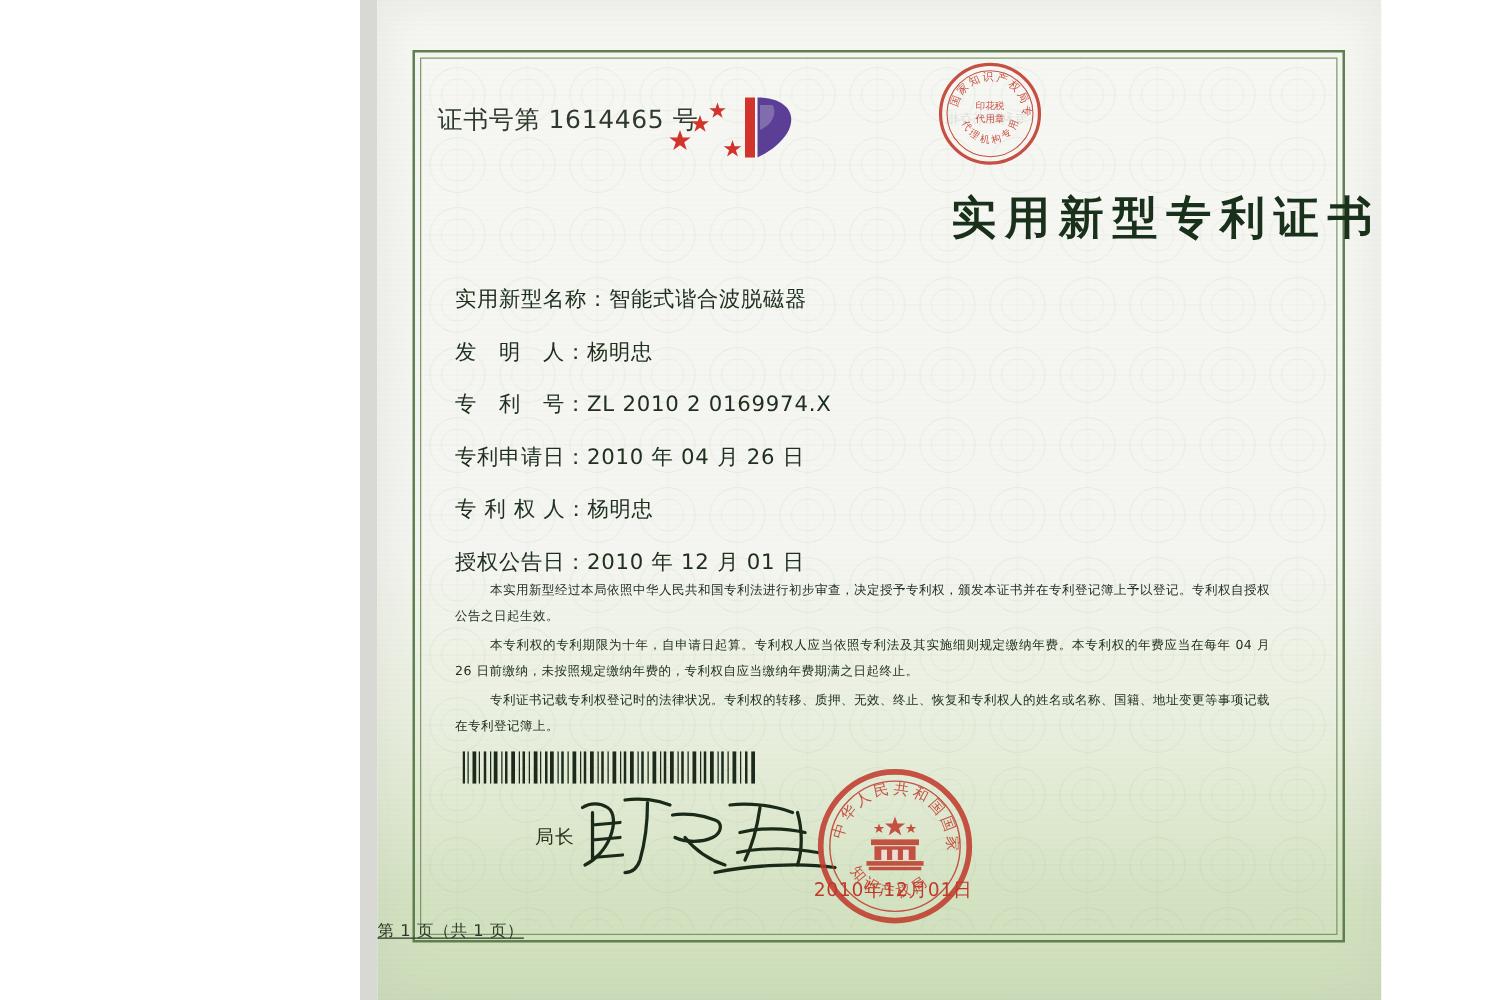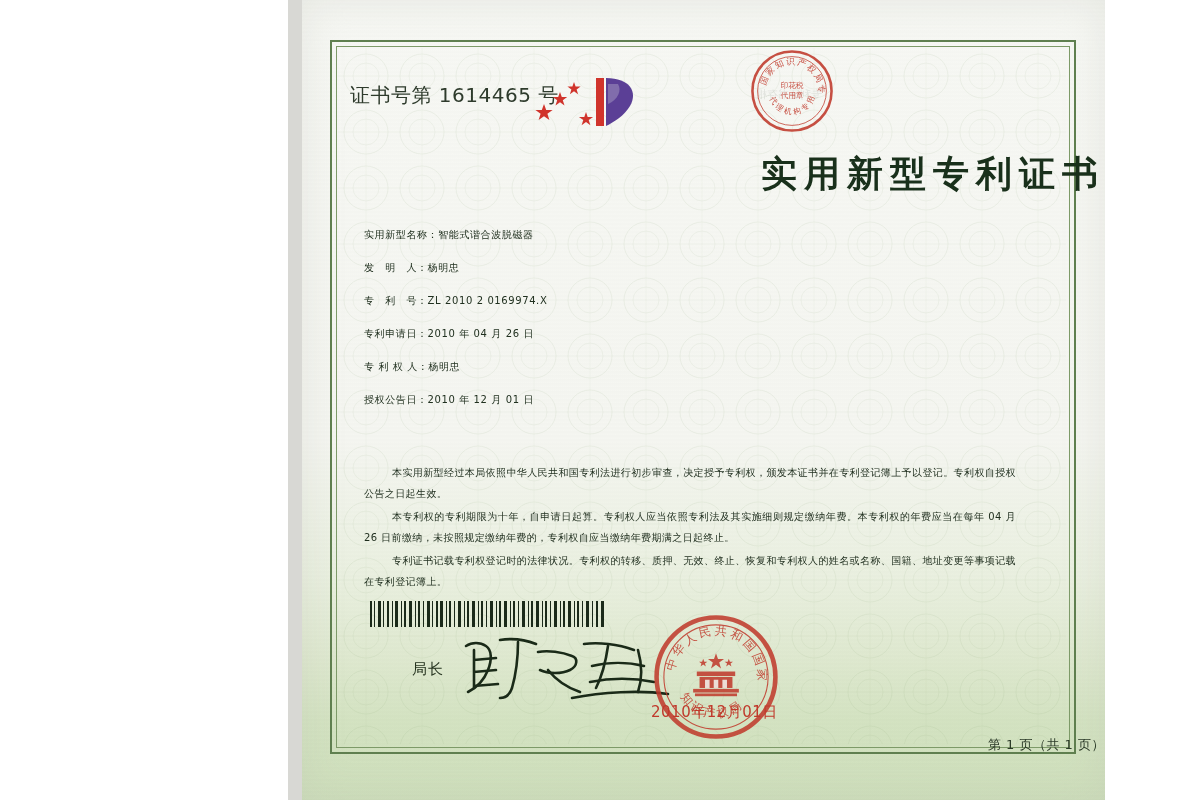--- a/index.html
+++ b/index.html
@@ -123,21 +123,21 @@
   }
 
   
   .fields {
     position: absolute;
     left: 62px;
     top: 228px;
     width: 660px;
   }
   .field-row {
-    font-size: 10px;
+    font-size: 17px;
     color: #20301f;
     margin-bottom: 19px;
     letter-spacing: 0.6px;
     white-space: nowrap;
   }
   .field-label {
     display: inline;
   }
   .field-value {
     display: inline;
@@ -165,21 +165,21 @@
     position: absolute;
     left: 68px;
     top: 601px;
     width: 235px;
     height: 26px;
   }
 
   
   .sign-label {
     position: absolute;
-    left: 110px;
+    left: 126px;
     top: 660px;
     font-size: 15px;
     color: #25331f;
     letter-spacing: 1px;
   }
   .signature {
     position: absolute;
     left: 150px;
     top: 630px;
     width: 270px;
@@ -211,24 +211,25 @@
     font-size: 15px;
     color: #c0392b;
     letter-spacing: 0.5px;
     font-family: "DejaVu Sans", "Liberation Sans", sans-serif;
   }
 
   .page-foot {
     position: absolute;
     left: 0; right: 0;
     top: 736px;
-    text-align: right;
+    text-align: left;
     font-size: 13px;
     color: #2b3a28;
     letter-spacing: 0.5px;
+    text-decoration: underline;
   }
 
   
   .ghost {
     position: absolute;
     left: 380px;
     top: 88px;
     width: 140px;
     height: 60px;
     opacity: 0.10;

